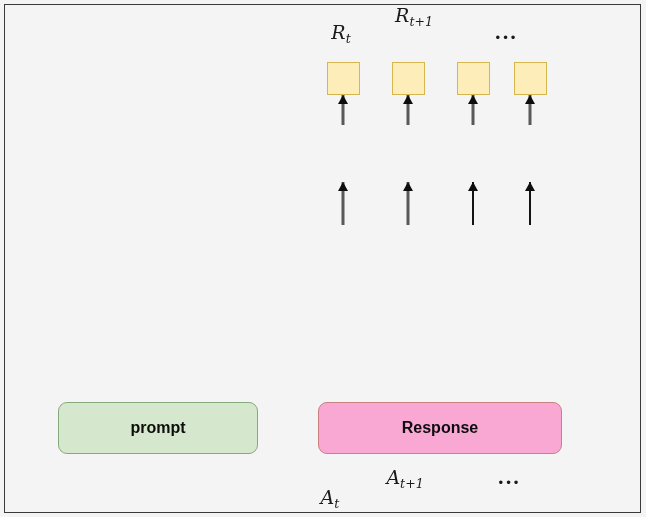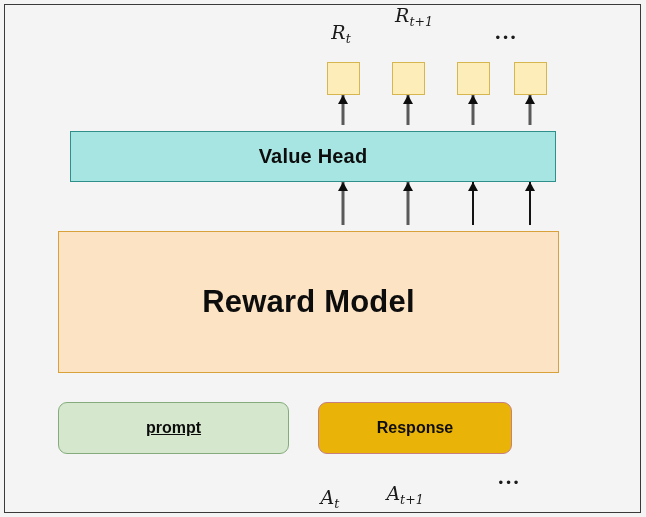--- a/index.html
+++ b/index.html
@@ -158,53 +158,47 @@
       <div class="arrow gray" style="left: 465px; top: 95px; width: 16px; height: 36px;">
         <div class="shaft"></div>
         <div class="head"></div>
       </div>
       <div class="arrow gray" style="left: 522px; top: 95px; width: 16px; height: 36px;">
         <div class="shaft"></div>
         <div class="head"></div>
       </div>
     </div>
 
-  <div class="block" id="value-head" style="left: 70px; top: 131px; width: 486px; height: 51px; background: rgb(166, 229, 226); border-color: rgb(47, 143, 138);">
-    <span>Value Head</span>
-  </div>
 
   <div id="arrows-model-to-head">
       <div class="arrow gray" style="left: 335px; top: 182px; width: 16px; height: 49px;">
         <div class="shaft"></div>
         <div class="head"></div>
       </div>
       <div class="arrow gray" style="left: 400px; top: 182px; width: 16px; height: 49px;">
         <div class="shaft"></div>
         <div class="head"></div>
       </div>
       <div class="arrow black" style="left: 465px; top: 182px; width: 16px; height: 49px;">
         <div class="shaft"></div>
         <div class="head"></div>
       </div>
       <div class="arrow black" style="left: 522px; top: 182px; width: 16px; height: 49px;">
         <div class="shaft"></div>
         <div class="head"></div>
       </div>
     </div>
 
-  <div class="block" id="reward-model" style="left: 58px; top: 231px; width: 501px; height: 142px; background: rgb(252, 227, 196); border-color: rgb(217, 161, 58);">
-    <span>Reward Model</span>
-  </div>
-
-  <div class="block" id="prompt-box" style="left: 58px; top: 402px; width: 231px; height: 52px; background: rgb(213, 232, 205); border-color: rgb(133, 171, 124); text-decoration: underline;">
+
+  <div class="block" id="prompt-box" style="left: 58px; top: 402px; width: 200px; height: 52px; background: rgb(213, 232, 205); border-color: rgb(133, 171, 124);">
     <span>prompt</span>
   </div>
 
-  <div class="block" id="response-box" style="left: 318px; top: 402px; width: 194px; height: 52px; background: #eab308; border-color: rgb(199, 128, 128);">
+  <div class="block" id="response-box" style="left: 318px; top: 402px; width: 244px; height: 52px; background: #f9a8d4; border-color: rgb(199, 128, 128);">
     <span>Response</span>
   </div>
 
   <div id="input-labels">
       <div class="mathlabel" style="left: 290px; width: 80px; top: 488px;"><span>A</span><sub>t</sub></div>
-      <div class="mathlabel" style="left: 365px; width: 80px; top: 468px; margin-top: 16px;"><span>A</span><sub>t+1</sub></div>
+      <div class="mathlabel" style="left: 365px; width: 80px; top: 468px;"><span>A</span><sub>t+1</sub></div>
       <div class="dots" style="left: 469px; width: 80px; top: 468px;">...</div>
     </div>
 </div>
 
 </body></html>

